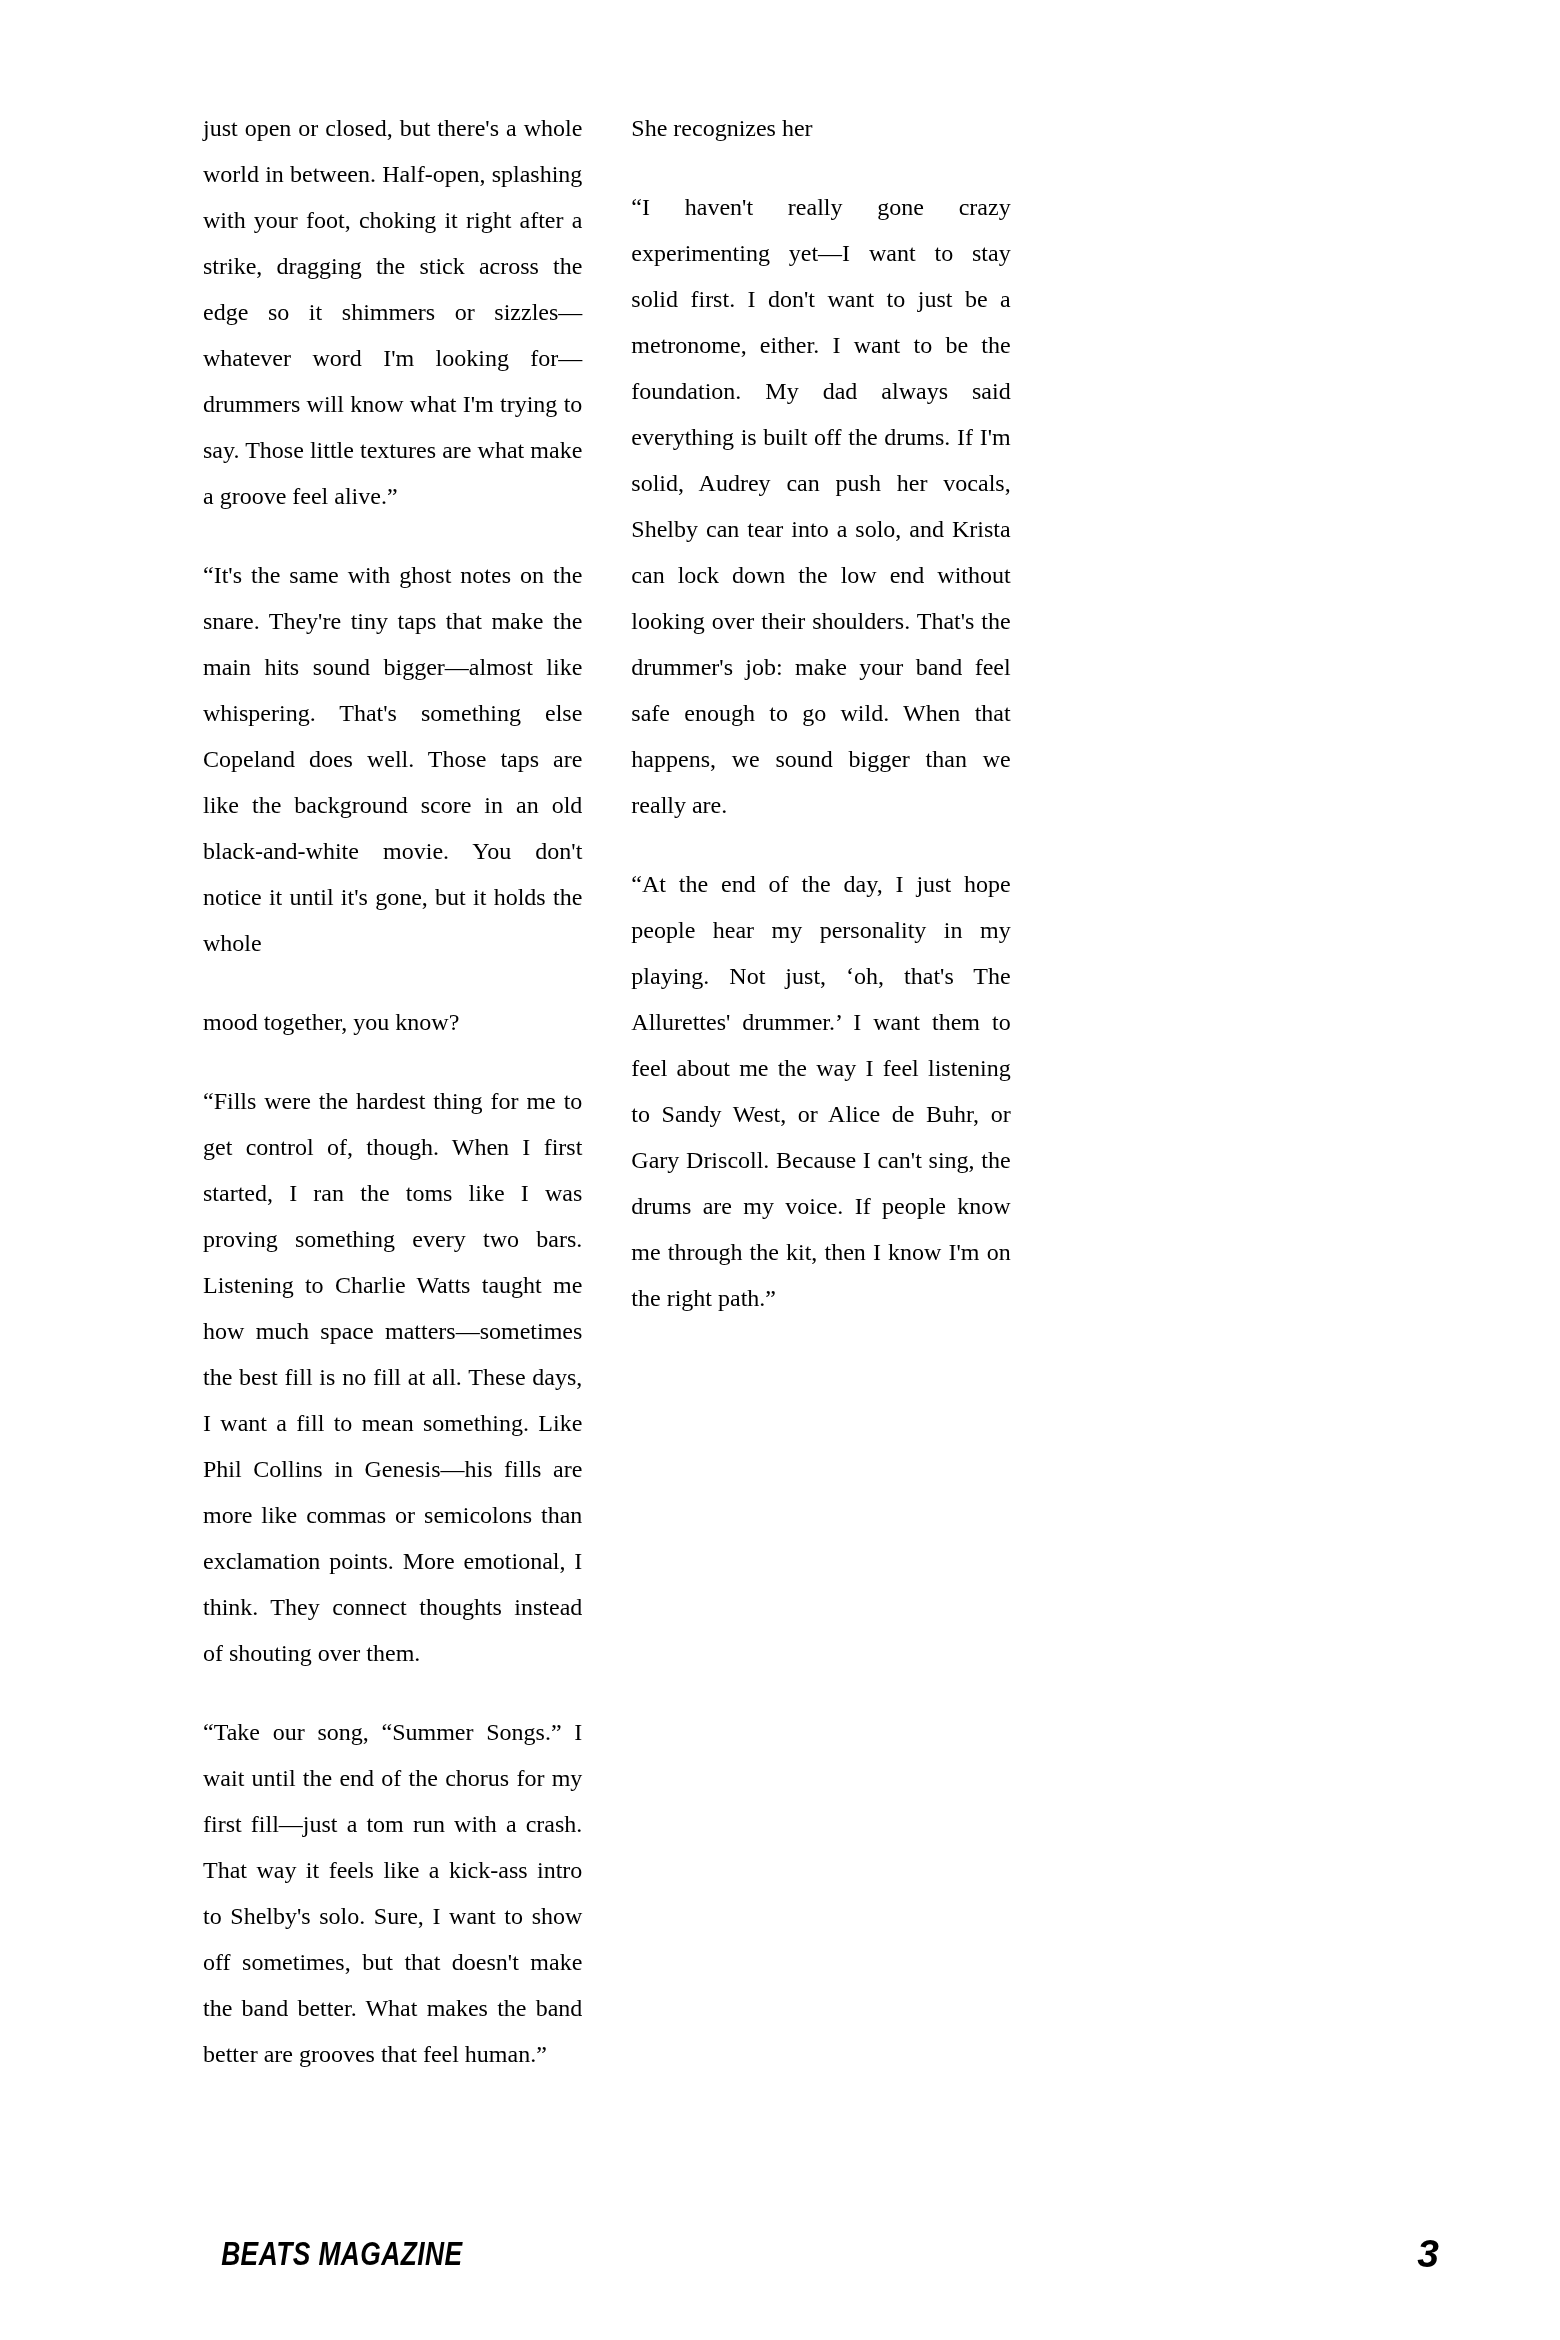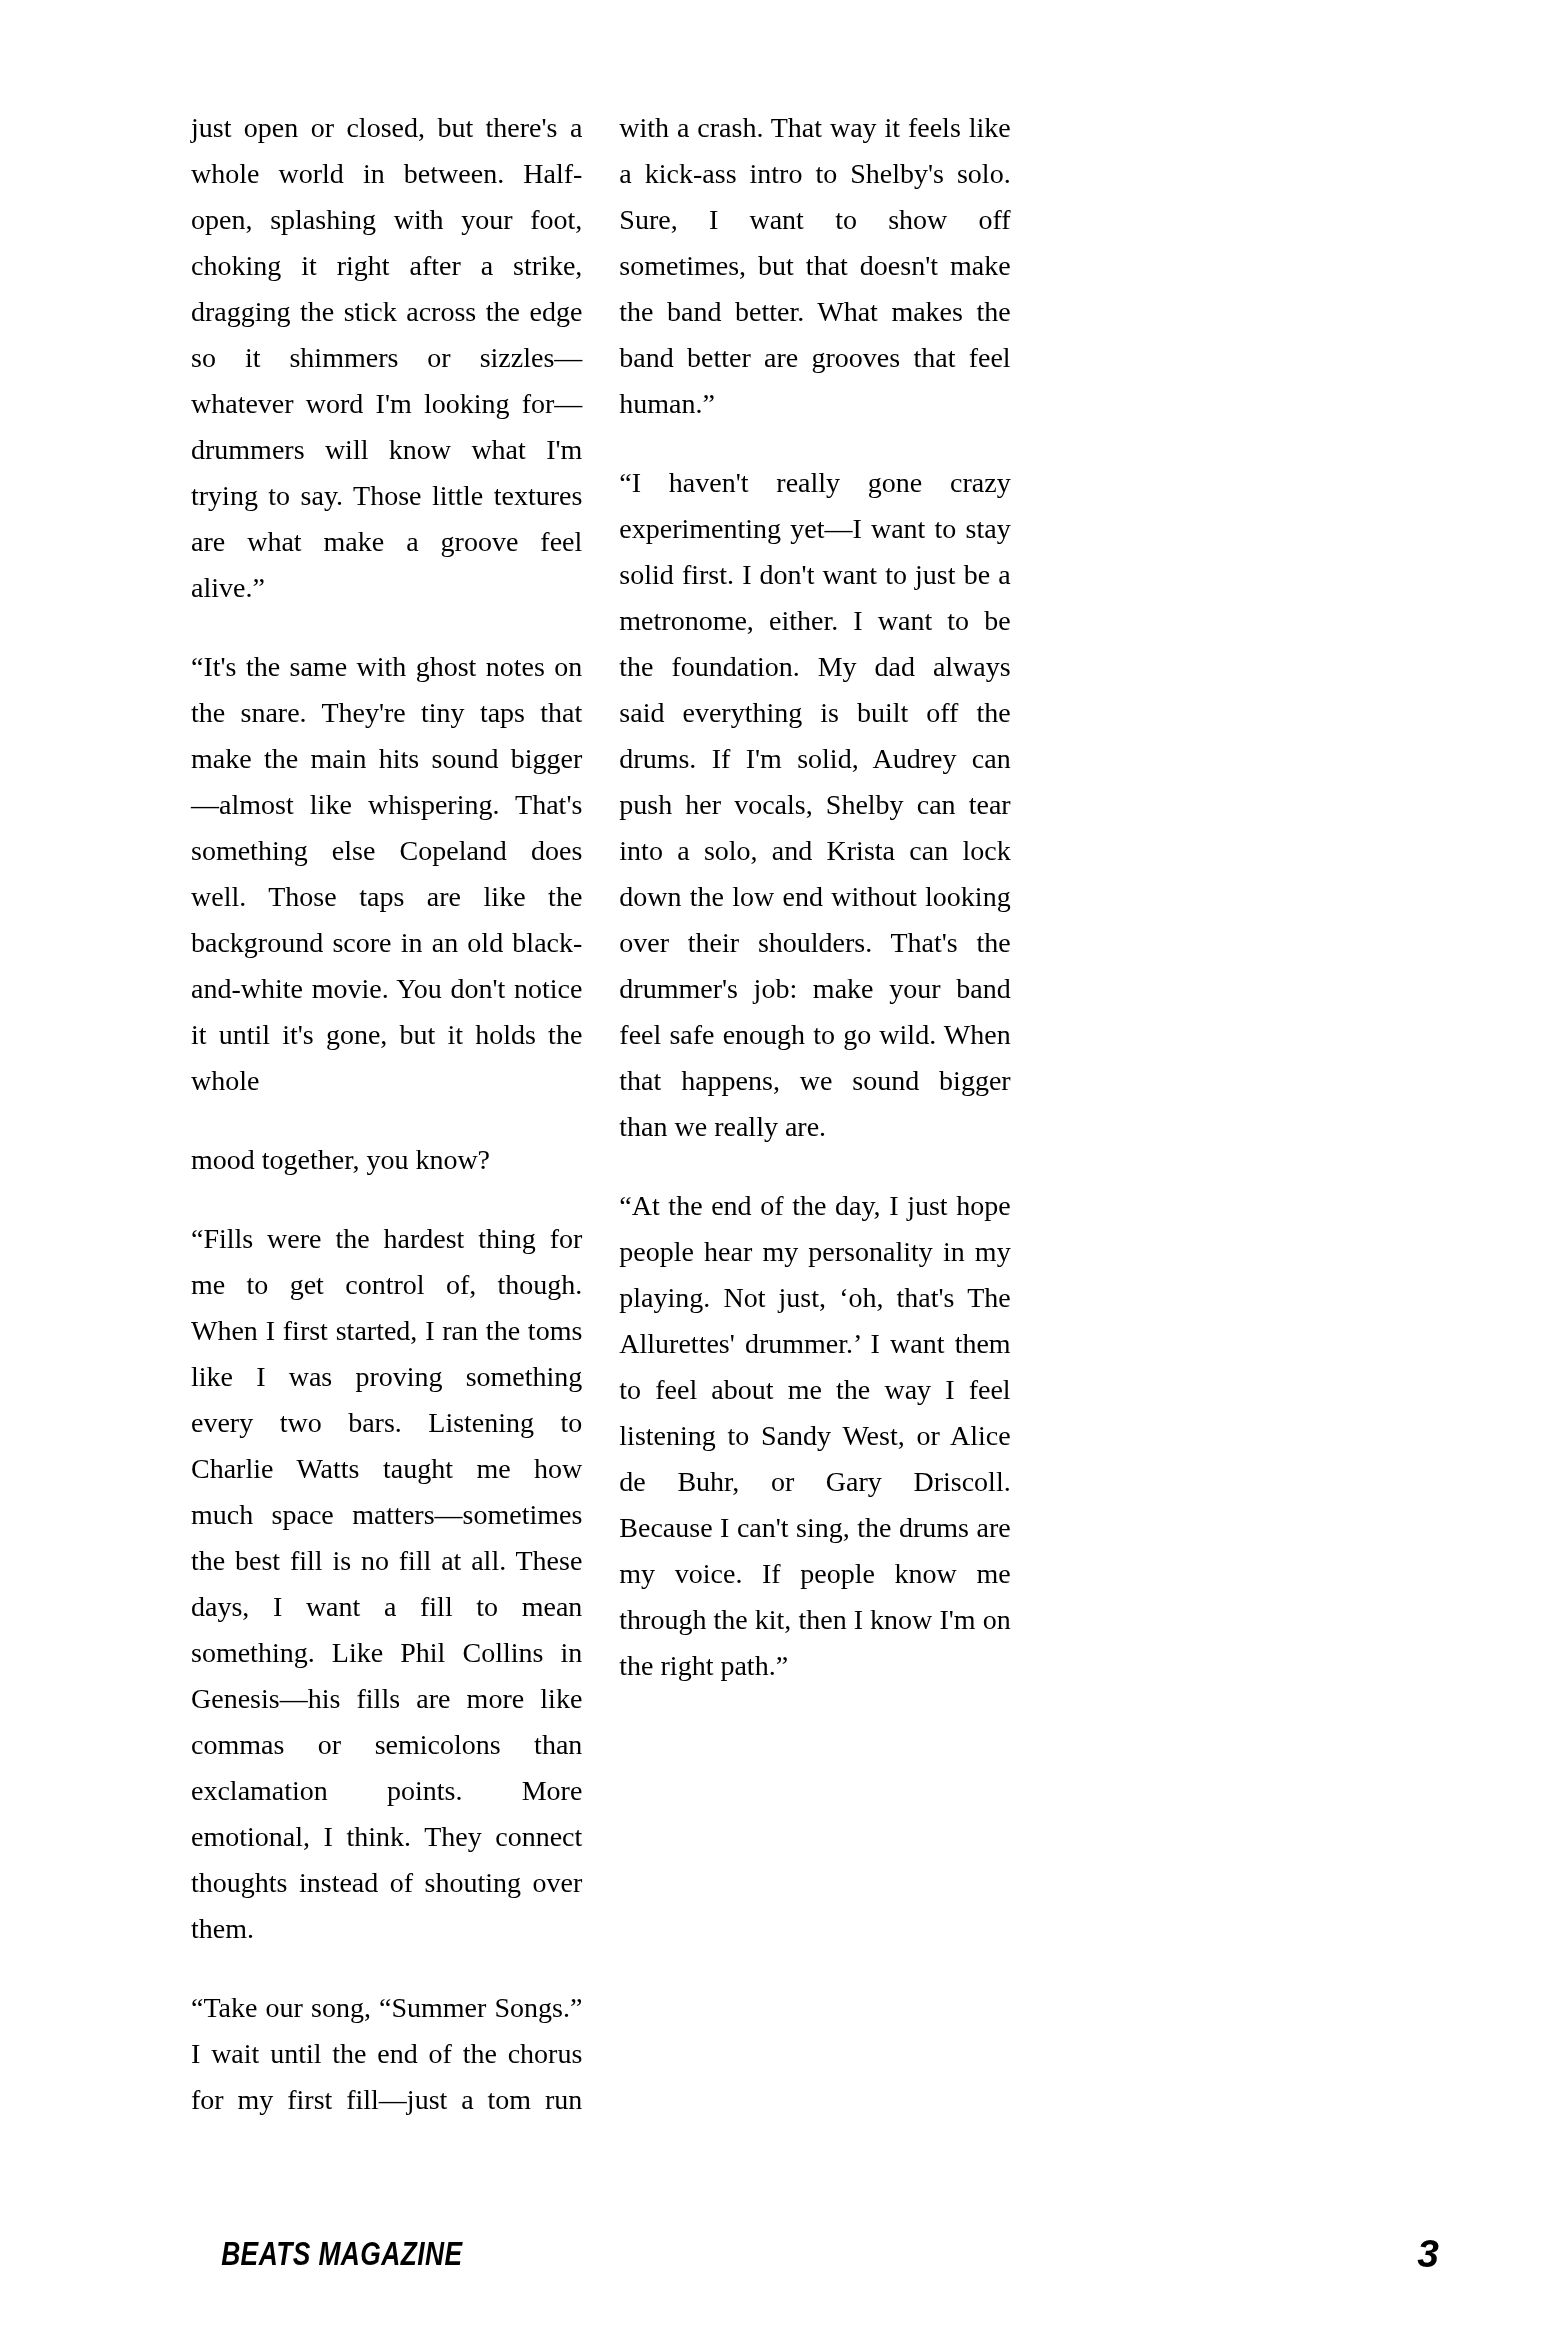--- a/index.html
+++ b/index.html
@@ -21,22 +21,22 @@
     position: absolute;
     left: 191px;
     top: 105px;
     width: 1248px;
     height: 2048px;
     column-count: 3;
     column-gap: 37px;
     column-fill: auto;
   }
   .columns p {
-    margin: 0 0 33px 0;
-    font-size: 28px;
+    margin: 0 0 33px 12px;
+    font-size: 24px;
     line-height: 46px;
     text-align: justify;
     text-justify: inter-word;
     -webkit-hyphens: none;
     hyphens: none;
     word-spacing: 0px;
   }
   .footer {
     position: absolute;
     left: 191px;
@@ -75,20 +75,21 @@
 <div class="page">
 
   <div class="columns">
 
     <p>just open or closed, but there's a whole world in between. Half-open, splashing with your foot, choking it right after a strike, dragging the stick across the edge so it shimmers or sizzles—whatever word I'm looking for—drummers will know what I'm trying to say. Those little textures are what make a groove feel alive.”</p>
     <p>“It's the same with ghost notes on the snare. They're tiny taps that make the main hits sound bigger—almost like whispering. That's something else Copeland does well. Those taps are like the background score in an old black-and-white movie. You don't notice it until it's gone, but it holds the whole</p>
 
     <p>mood together, you know?</p>
     <p>“Fills were the hardest thing for me to get control of, though. When I first started, I ran the toms like I was proving something every two bars. Listening to Charlie Watts taught me how much space matters—sometimes the best fill is no fill at all. These days, I want a fill to mean something. Like Phil Collins in Genesis—his fills are more like commas or semicolons than exclamation points. More emotional, I think. They connect thoughts instead of shouting over them.</p>
     <p>“Take our song, “Summer Songs.” I wait until the end of the chorus for my first fill—just a tom run with a crash. That way it feels like a kick-ass intro to Shelby's solo. Sure, I want to show off sometimes, but that doesn't make the band better. What makes the band better are grooves that feel human.”</p>
+    <p>She recognizes her</p>
 
     <p>“I haven't really gone crazy experimenting yet—I want to stay solid first. I don't want to just be a metronome, either. I want to be the foundation. My dad always said everything is built off the drums. If I'm solid, Audrey can push her vocals, Shelby can tear into a solo, and Krista can lock down the low end without looking over their shoulders. That's the drummer's job: make your band feel safe enough to go wild. When that happens, we sound bigger than we really are.</p>
     <p>“At the end of the day, I just hope people hear my personality in my playing. Not just, ‘oh, that's The Allurettes' drummer.’ I want them to feel about me the way I feel listening to Sandy West, or Alice de Buhr, or Gary Driscoll. Because I can't sing, the drums are my voice. If people know me through the kit, then I know I'm on the right path.”</p>
 
   </div>
 
   <div class="footer">
     <span class="footer-brand">BEATS MAGAZINE</span>
     <span class="footer-page">3</span>
   </div>

